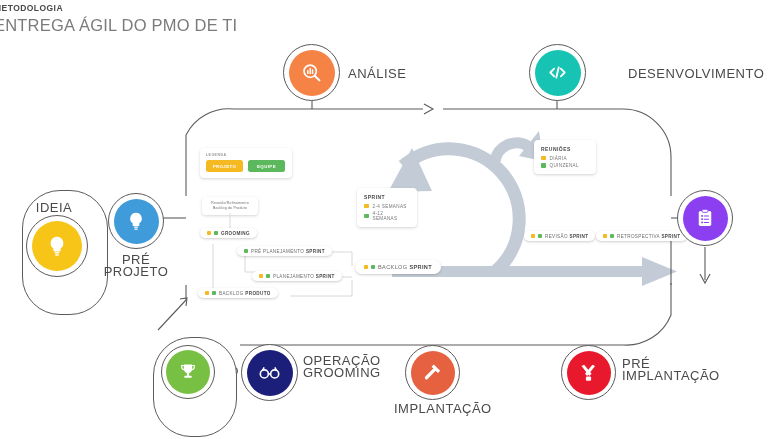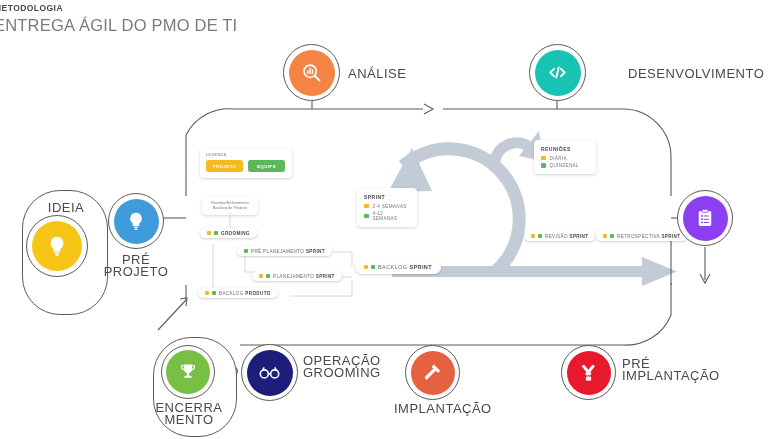--- a/index.html
+++ b/index.html
@@ -205,21 +205,21 @@
     <div class="ring" style="width:62px;height:62px;">
       <div class="disc" style="width:50px;height:50px;background:#f6c517;">
         <svg width="22" height="22" viewBox="0 0 24 24" fill="#fff">
           <path d="M12 2a7 7 0 0 0-4 12.7V17a1 1 0 0 0 1 1h6a1 1 0 0 0 1-1v-2.3A7 7 0 0 0 12 2z"></path>
           <rect x="9.4" y="18.6" width="5.2" height="1.6" rx=".8"></rect>
           <rect x="10" y="21" width="4" height="1.5" rx=".75"></rect>
         </svg>
       </div>
     </div>
   </div>
-  <div class="nlabel ctr" style="position:absolute;left:30px;top:202px;width:72px;">IDEIA</div>
+  <div class="nlabel ctr" style="position:absolute;left:18px;top:202px;width:72px;">IDEIA</div>
 
   <div class="node" style="left:108px;top:193px;">
     <div class="ring" style="width:56px;height:56px;">
       <div class="disc" style="width:45px;height:45px;background:#3f9bd9;">
         <svg width="20" height="20" viewBox="0 0 24 24" fill="#fff">
           <path d="M12 2a7 7 0 0 0-4 12.7V17a1 1 0 0 0 1 1h6a1 1 0 0 0 1-1v-2.3A7 7 0 0 0 12 2z"></path>
           <rect x="9.4" y="18.6" width="5.2" height="1.6" rx=".8"></rect>
           <rect x="10" y="21" width="4" height="1.5" rx=".75"></rect>
         </svg>
       </div>
@@ -318,16 +318,14 @@
       <div class="disc" style="width:44px;height:44px;background:#77c043;">
         <svg width="20" height="20" viewBox="0 0 24 24" fill="#fff">
           <path d="M7 3h10v5.5a5 5 0 0 1-10 0z"></path>
           <path d="M7 4.2H4.4v1.6A3.6 3.6 0 0 0 7.6 9.3 M17 4.2h2.6v1.6a3.6 3.6 0 0 1-3.2 3.5" stroke="#fff" stroke-width="1.4" fill="none"></path>
           <rect x="10.7" y="13" width="2.6" height="3.6"></rect>
           <rect x="7.6" y="16.6" width="8.8" height="2.4" rx=".8"></rect>
         </svg>
       </div>
     </div>
   </div>
-  <div class="nlabel ctr" style="position:absolute;left:151px;top:402px;width:76px;">ENCERRA
-MENTO</div>
 
 </div>
 
 </body></html>

